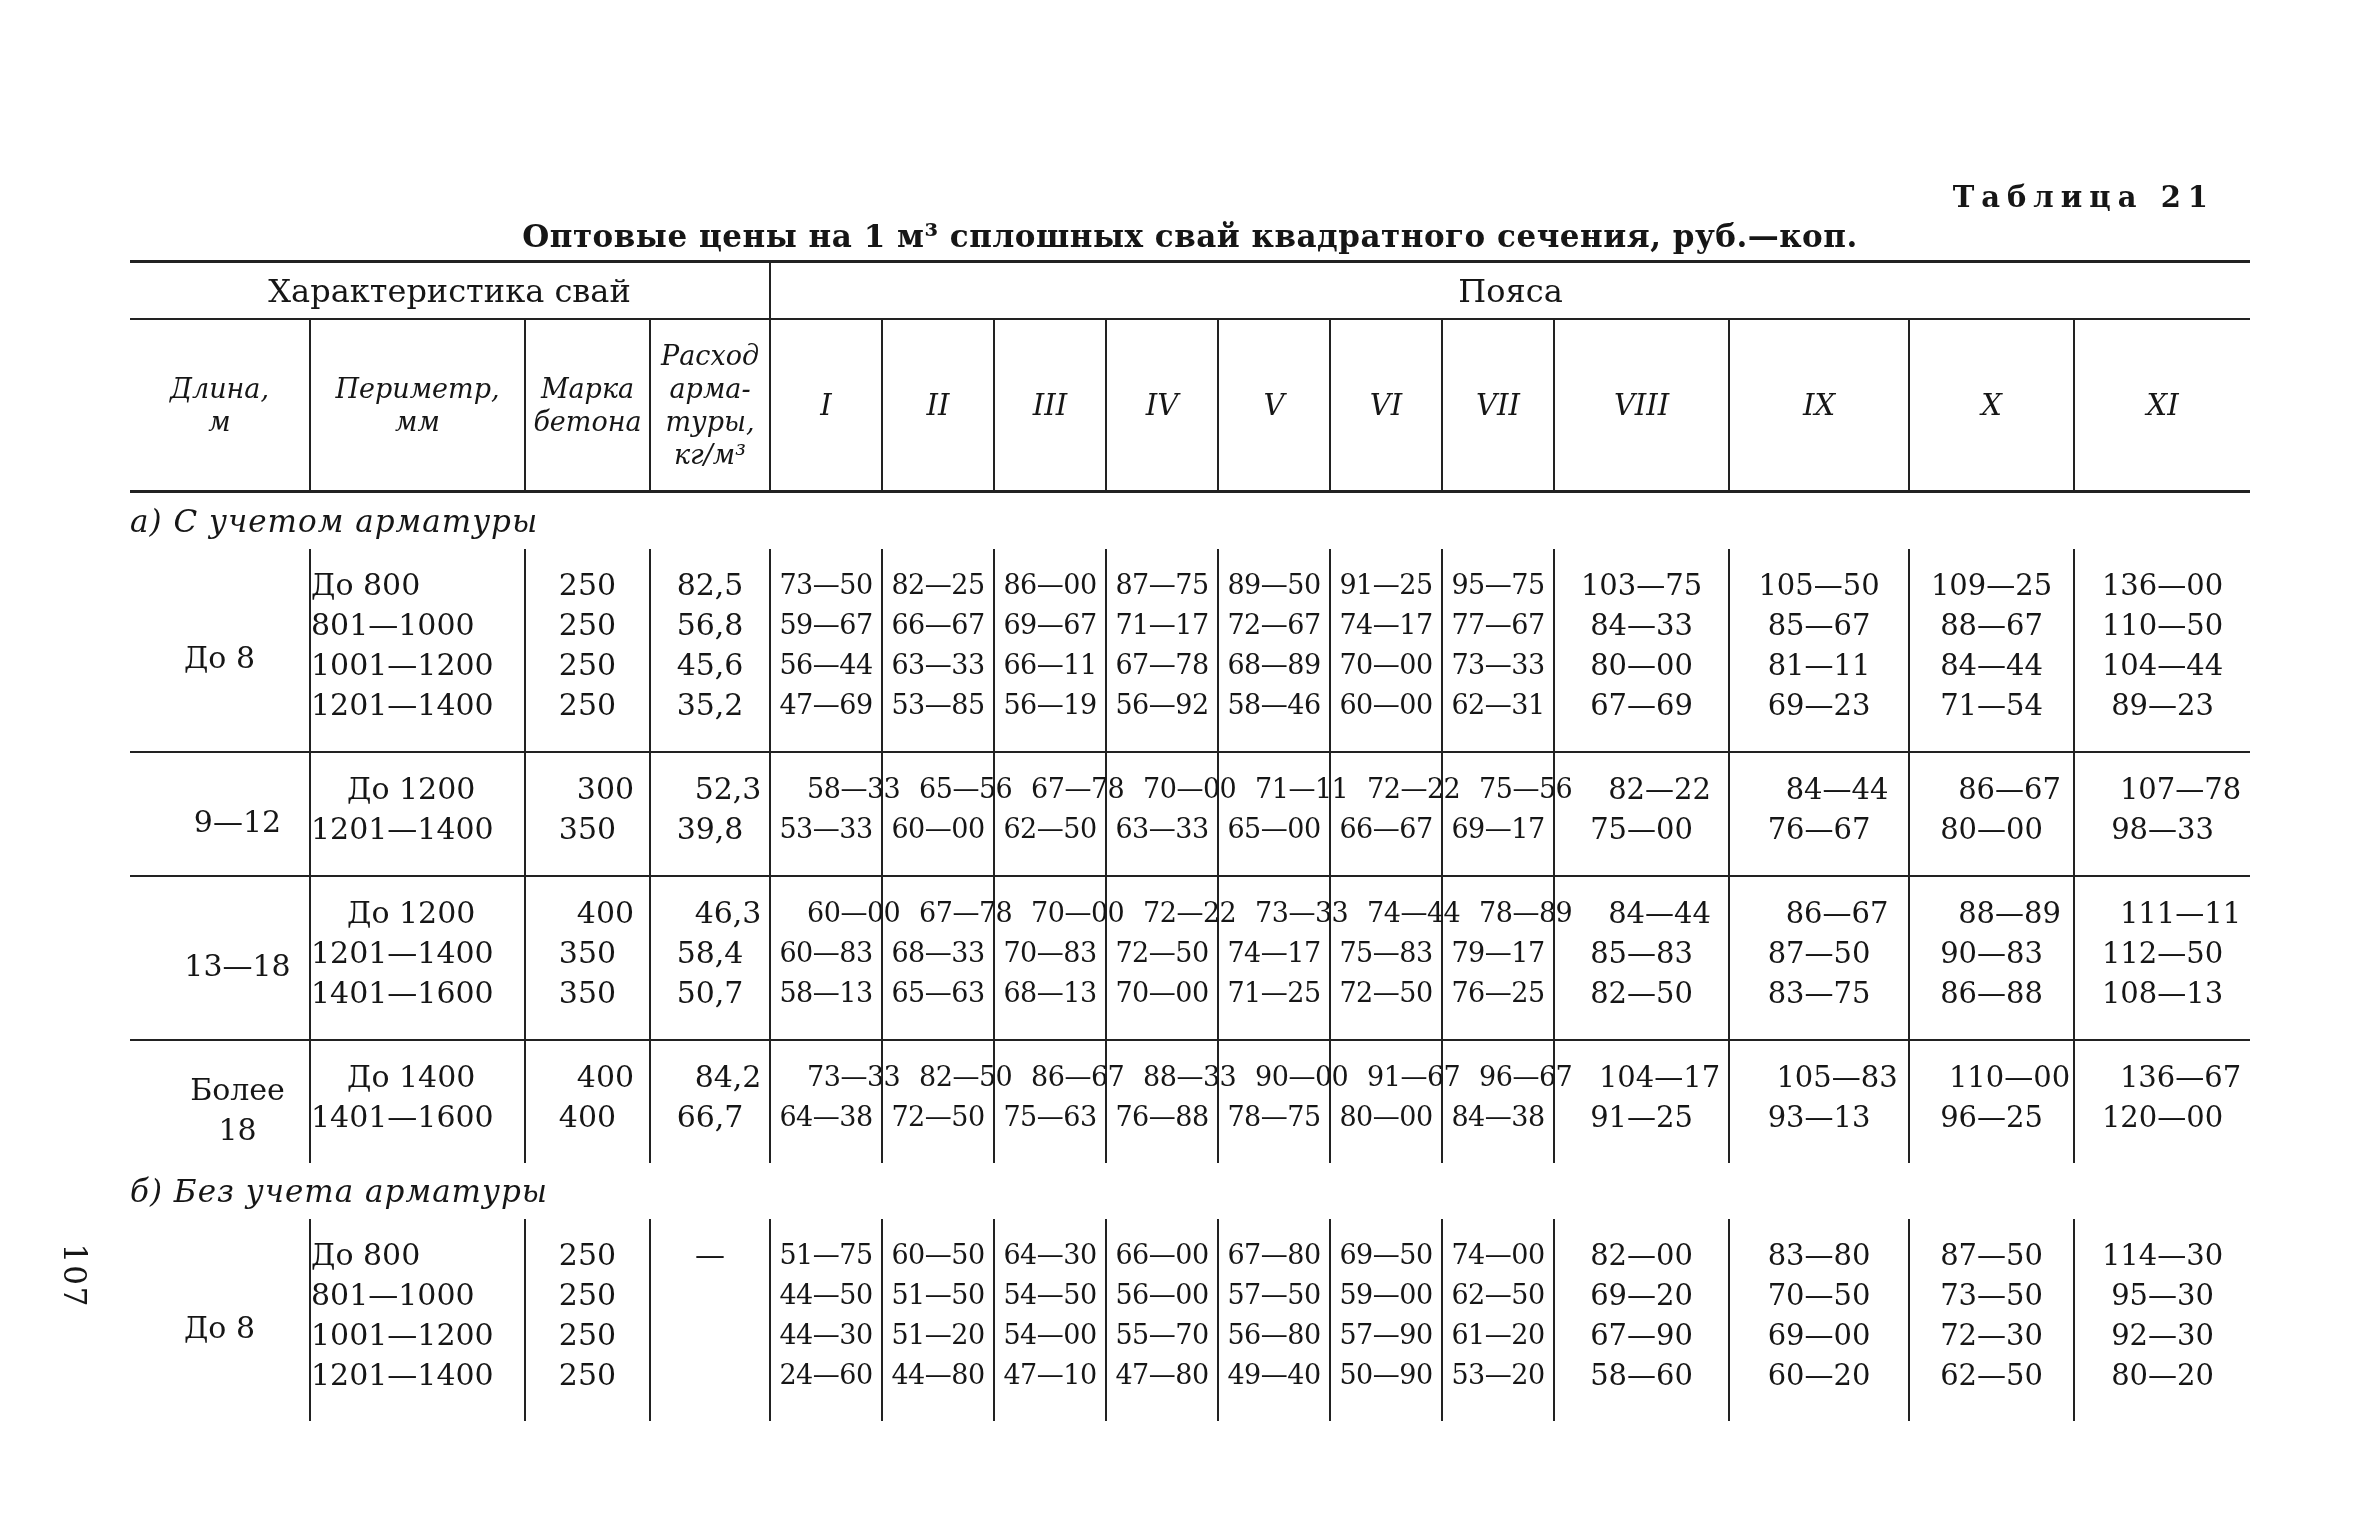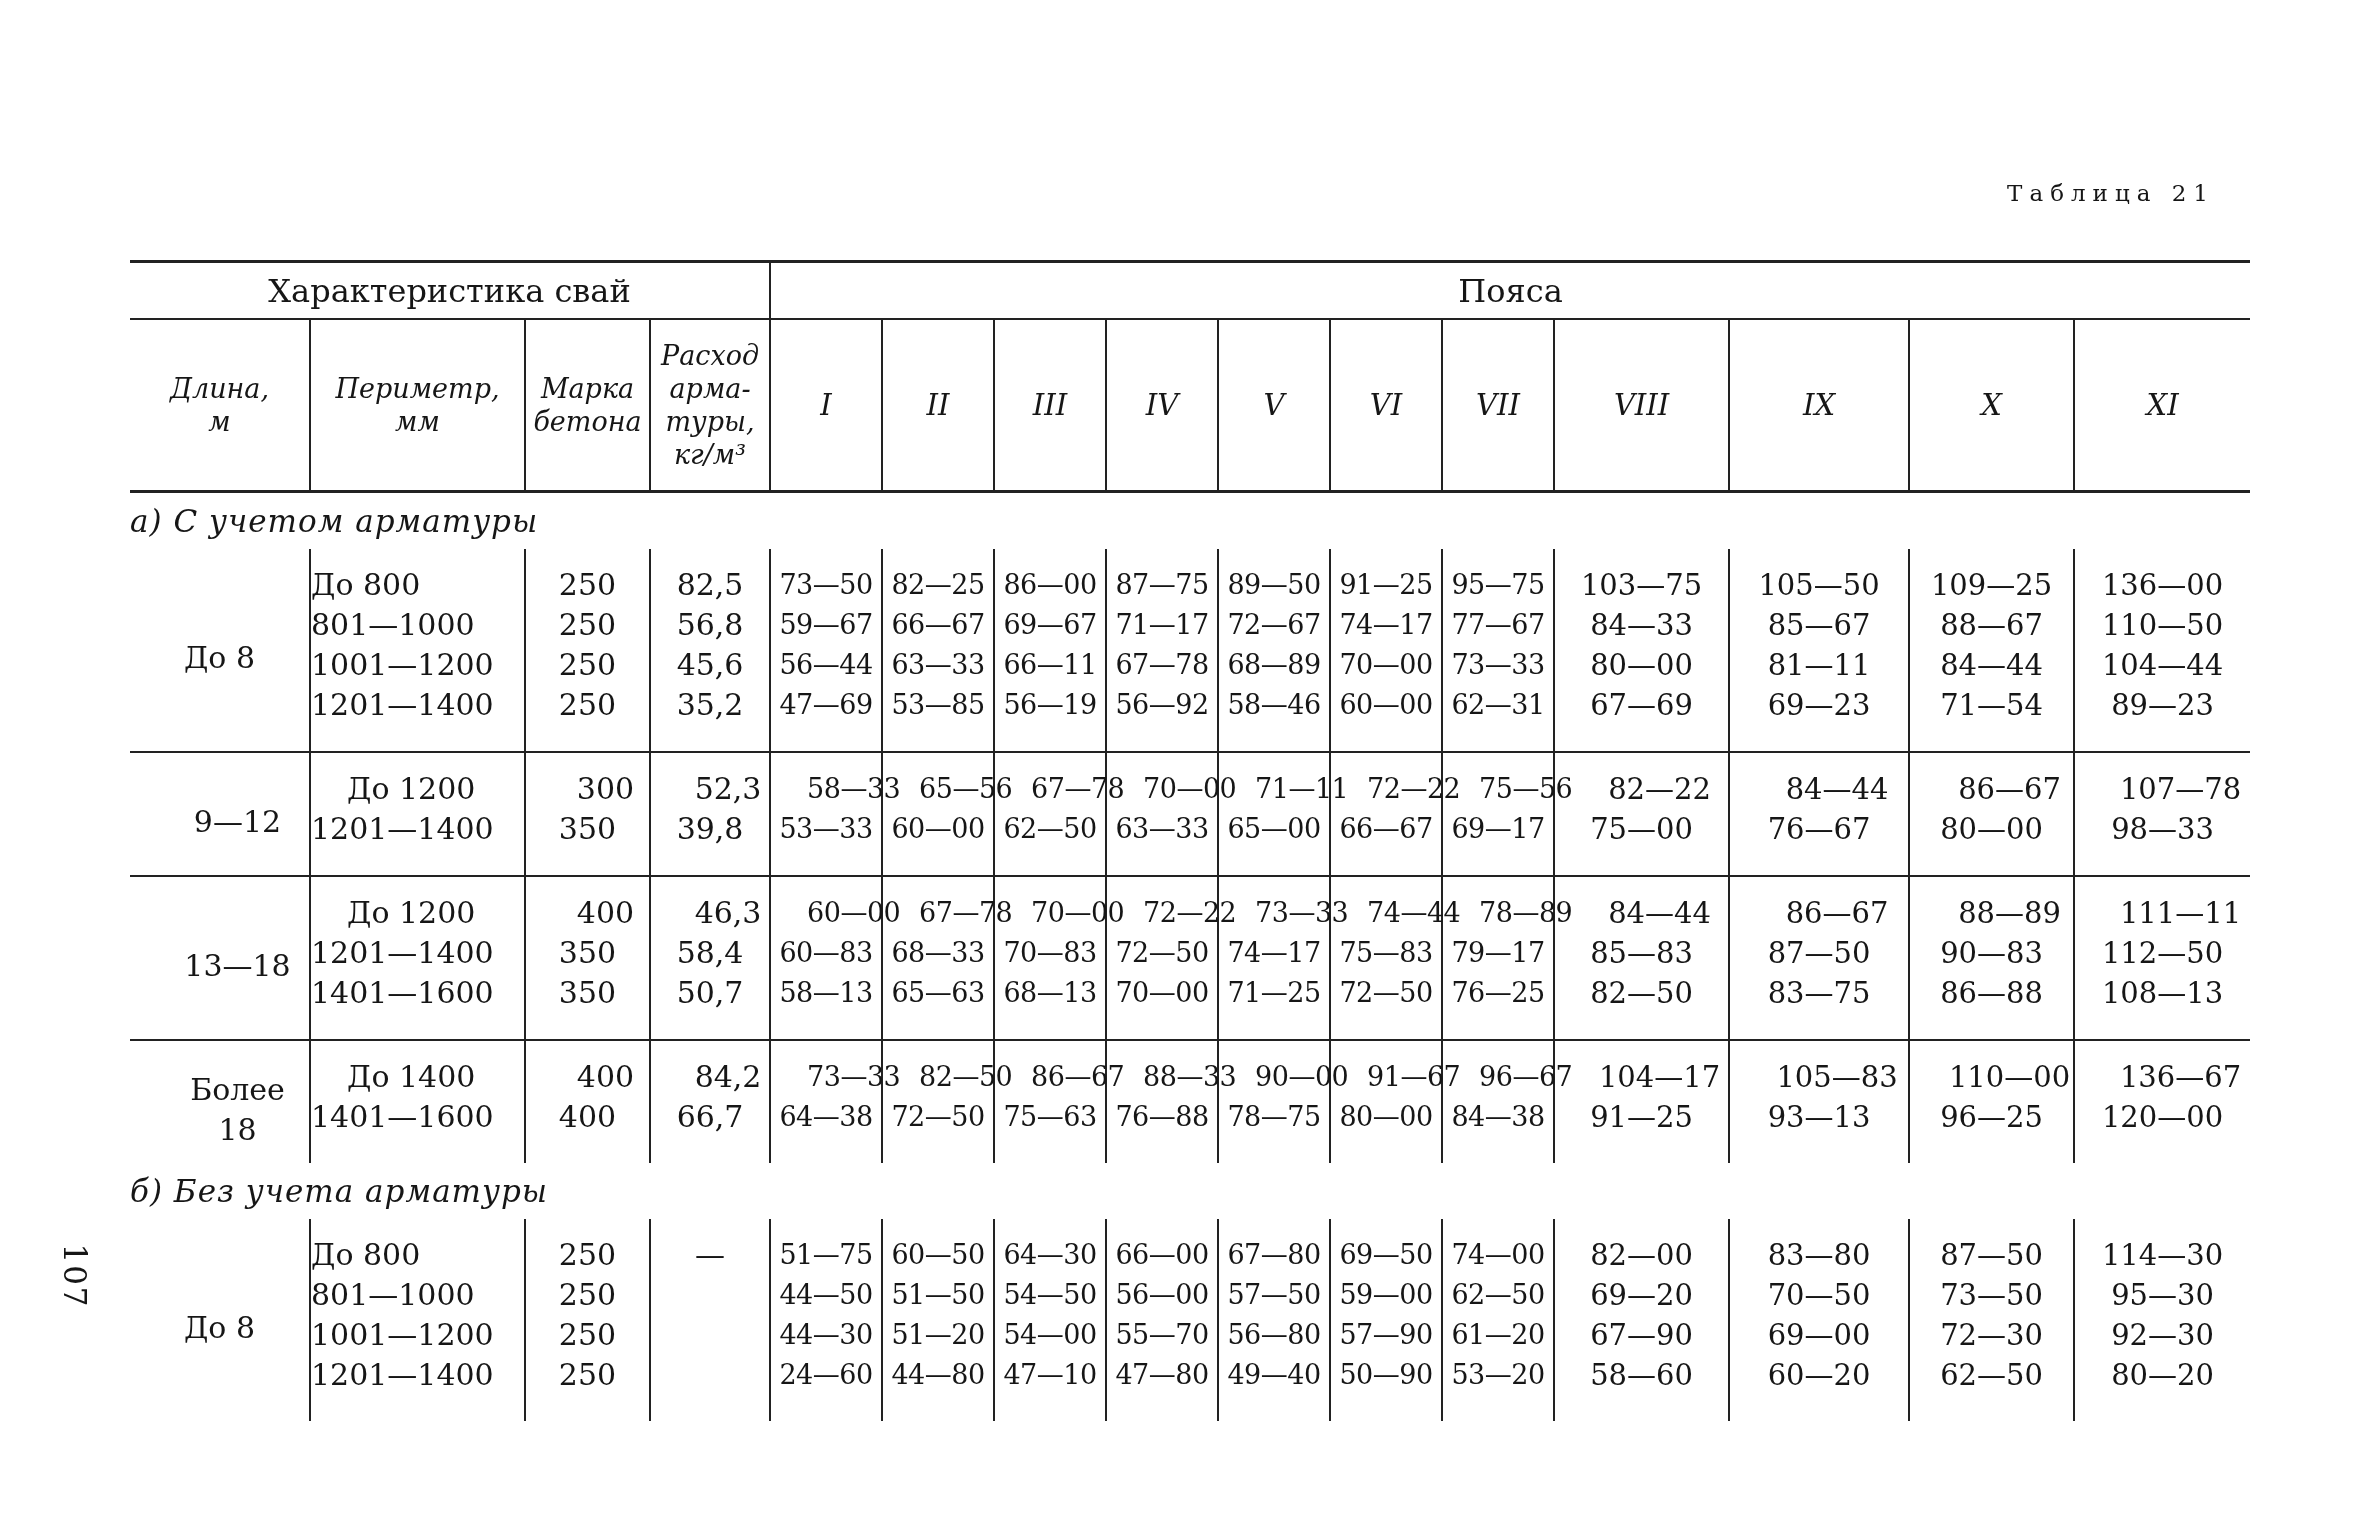--- a/index.html
+++ b/index.html
@@ -13,22 +13,22 @@
     height: 1536px;
     background: #ffffff;
     font-family: "DejaVu Serif", serif;
     color: #161616;
     overflow: hidden;
   }
   .table-label {
     position: absolute;
     top: 180px;
     right: 147px;
-    font-size: 23px;
-    font-weight: normal;
+    font-size: 29px;
+    font-weight: bold;
     letter-spacing: 7px;
     white-space: nowrap;
   }
   .main-title {
     position: absolute;
     top: 218px;
     left: 130px;
     width: 2120px;
     text-align: center;
     font-size: 31px;
@@ -130,20 +130,21 @@
   tr.gl td { padding-bottom: 26px; }
   tr.sep td { border-top: 2px solid #222; padding-left: 36px; }
 </style>
 </head>
 <body>
 
 <div class="page">
 
   <div class="table-label">Таблица 21</div>
 
+  <div class="main-title">Оптовые цены на 1 м³ сплошных свай квадратного сечения, руб.—коп.</div>
 
   <div class="page-number">107</div>
 
   <table class="price-table">
     <colgroup>
       <col style="width:180px">
         <col style="width:215px">
         <col style="width:125px">
         <col style="width:120px">
       <col style="width:112px">

